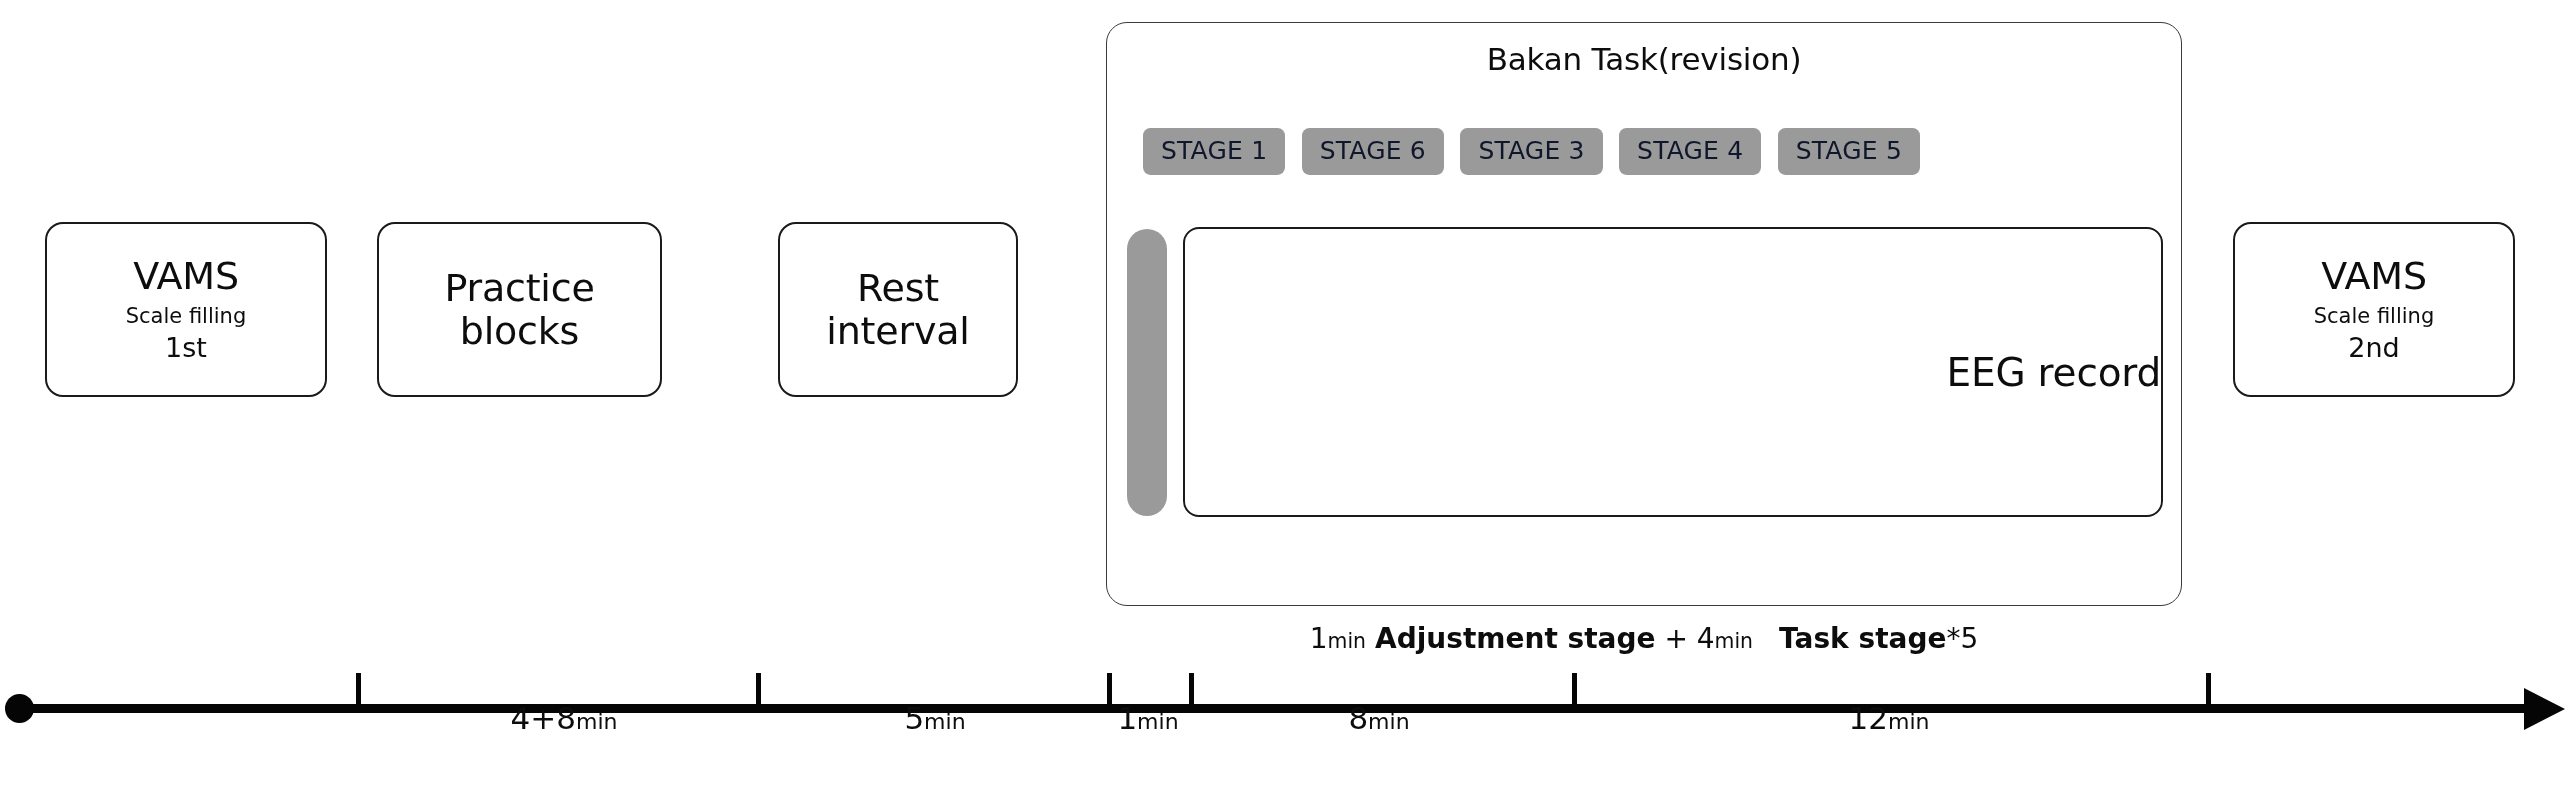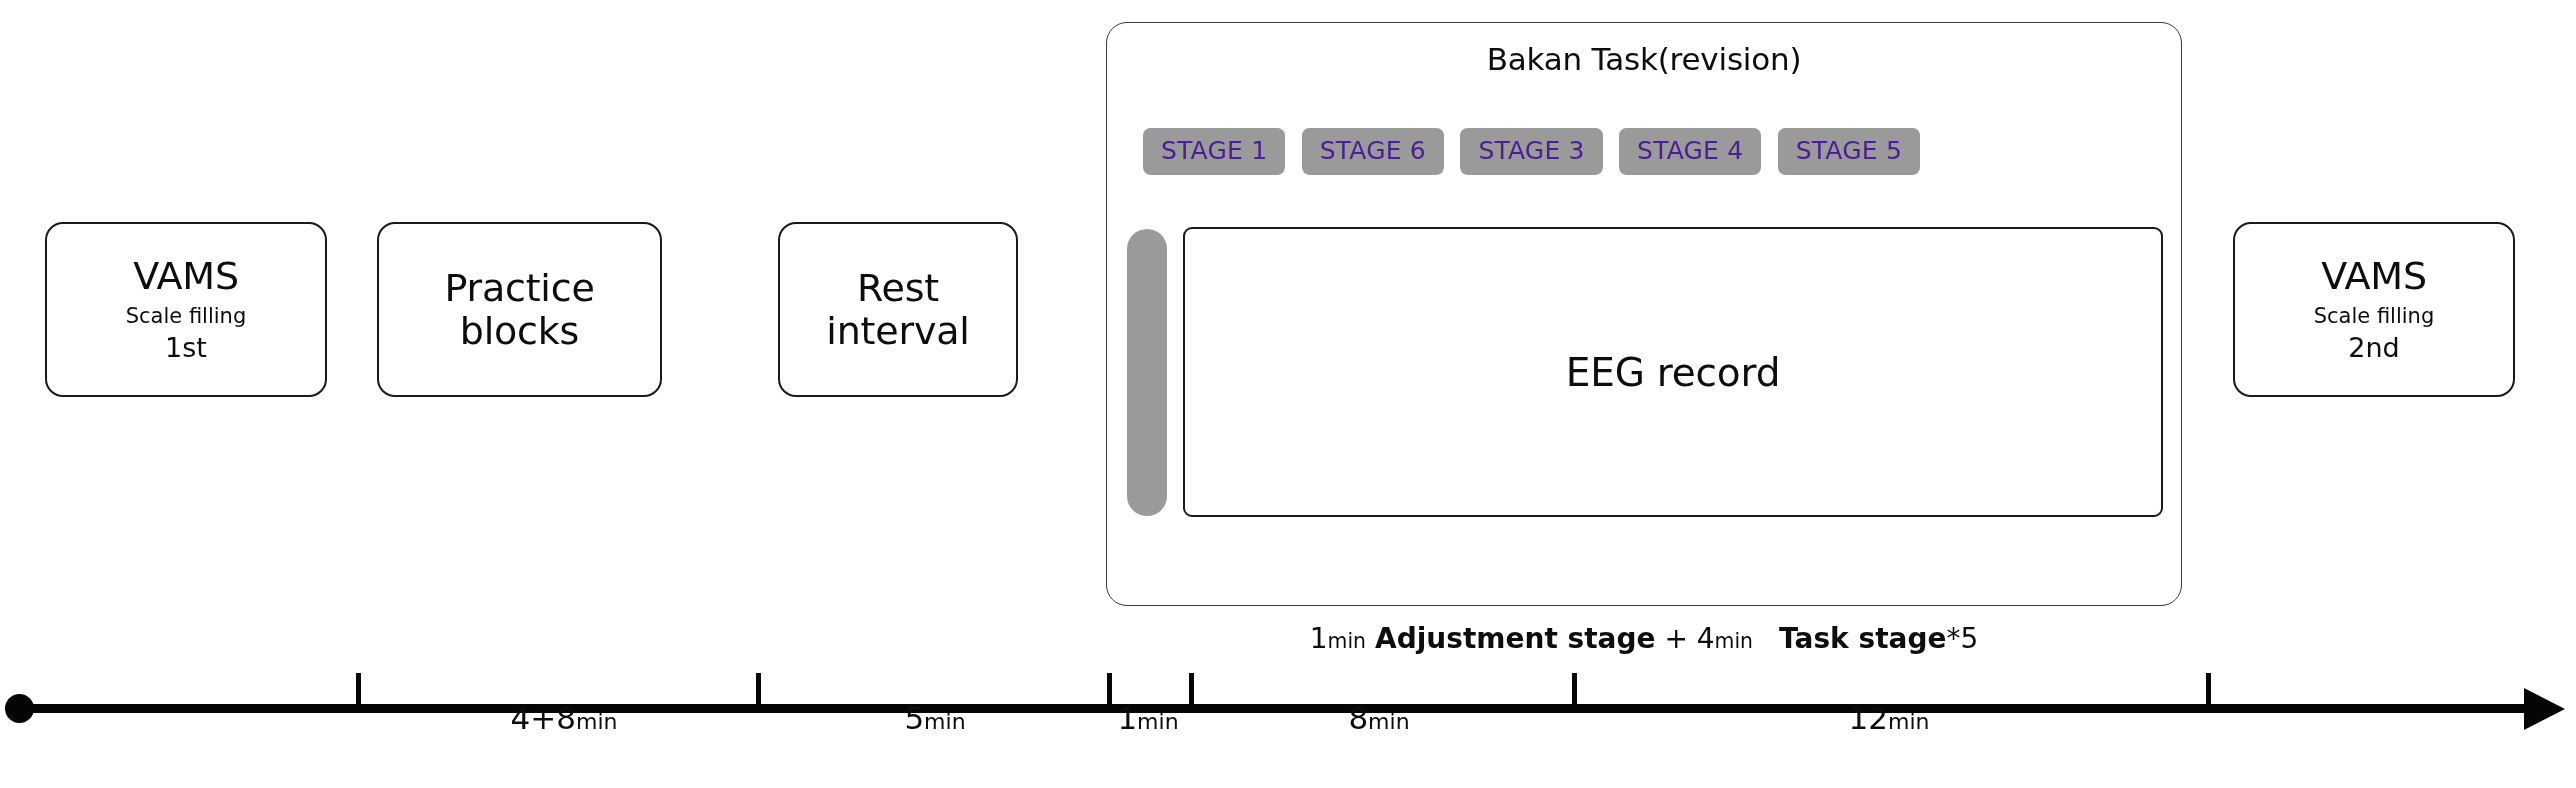--- a/index.html
+++ b/index.html
@@ -81,21 +81,21 @@
     top: 105px;
     width: 1040px;
     display: flex;
     justify-content: flex-start;
     gap: 16.4px;
     padding-left: 18px;
     box-sizing: border-box;
   }
   .stage-badge {
     background: #9a9a9a;
-    color: #4c1d95;
+    color: #0f172a;
     font-size: 25px;
     font-weight: 400;
     border-radius: 7.4px;
     padding: 8.2px 18px 9.8px 18px;
     white-space: nowrap;
     letter-spacing: 0.2px;
   }
   #adjust-bar {
     position: absolute;
     left: 19.6px;
@@ -107,24 +107,24 @@
   }
   #eeg-box {
     position: absolute;
     left: 76px;
     top: 204px;
     width: 980px;
     height: 290px;
     box-sizing: border-box;
     background: #ffffff;
     border: 2.5px solid #1a1a1a;
-    border-radius: 9px;
+    border-radius: 16px;
     display: flex;
     align-items: center;
-    justify-content: center;
+    justify-content: flex-end;
   }
   #eeg-label {
     font-size: 39px;
     font-weight: 400;
     letter-spacing: -0.2px;
   }
 
   
   #composition {
     position: absolute;

